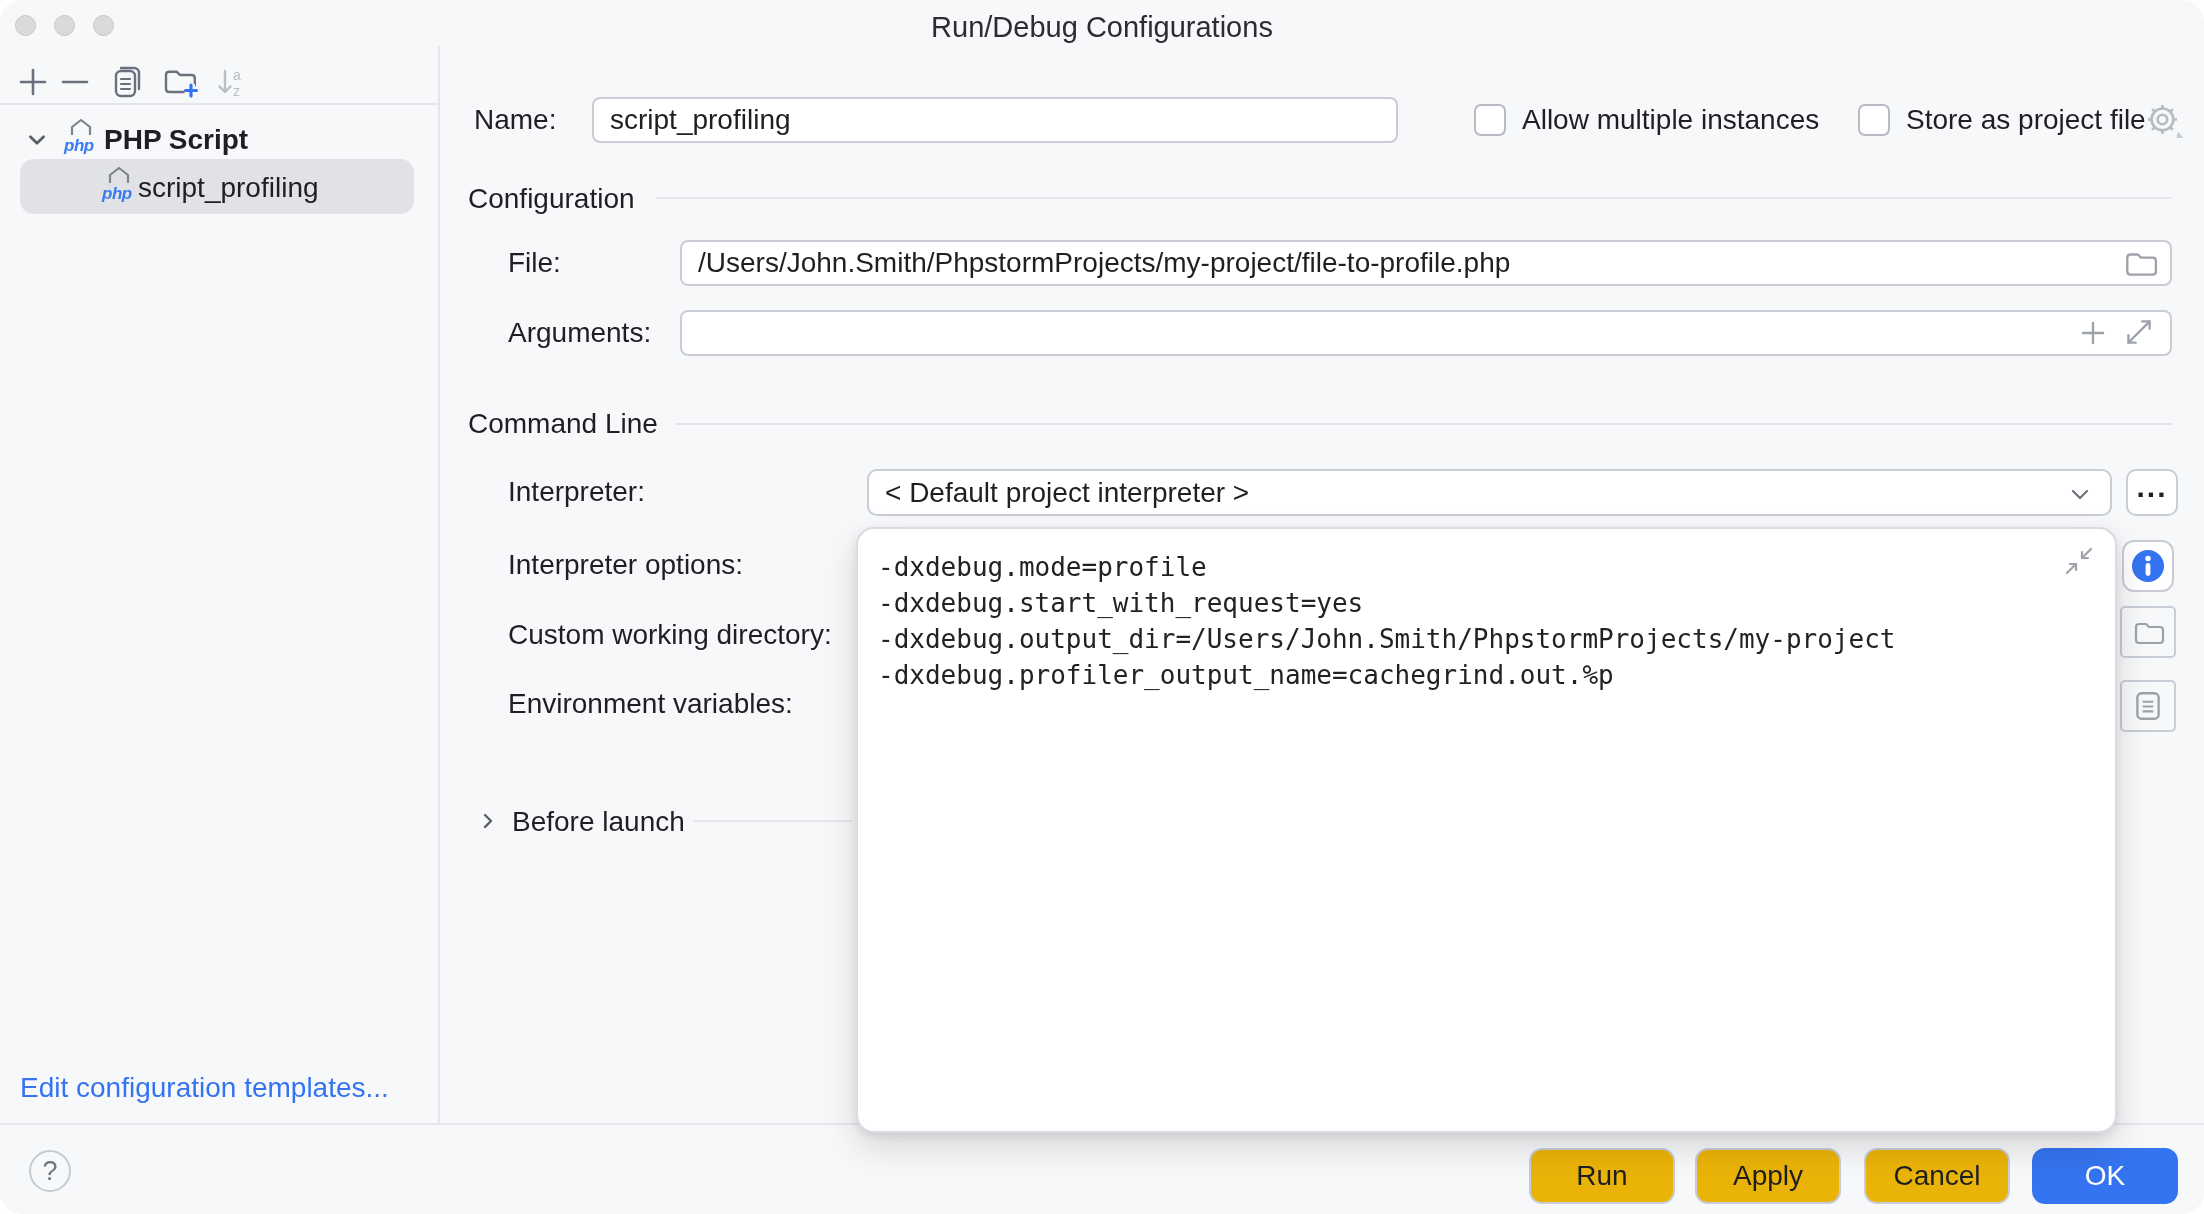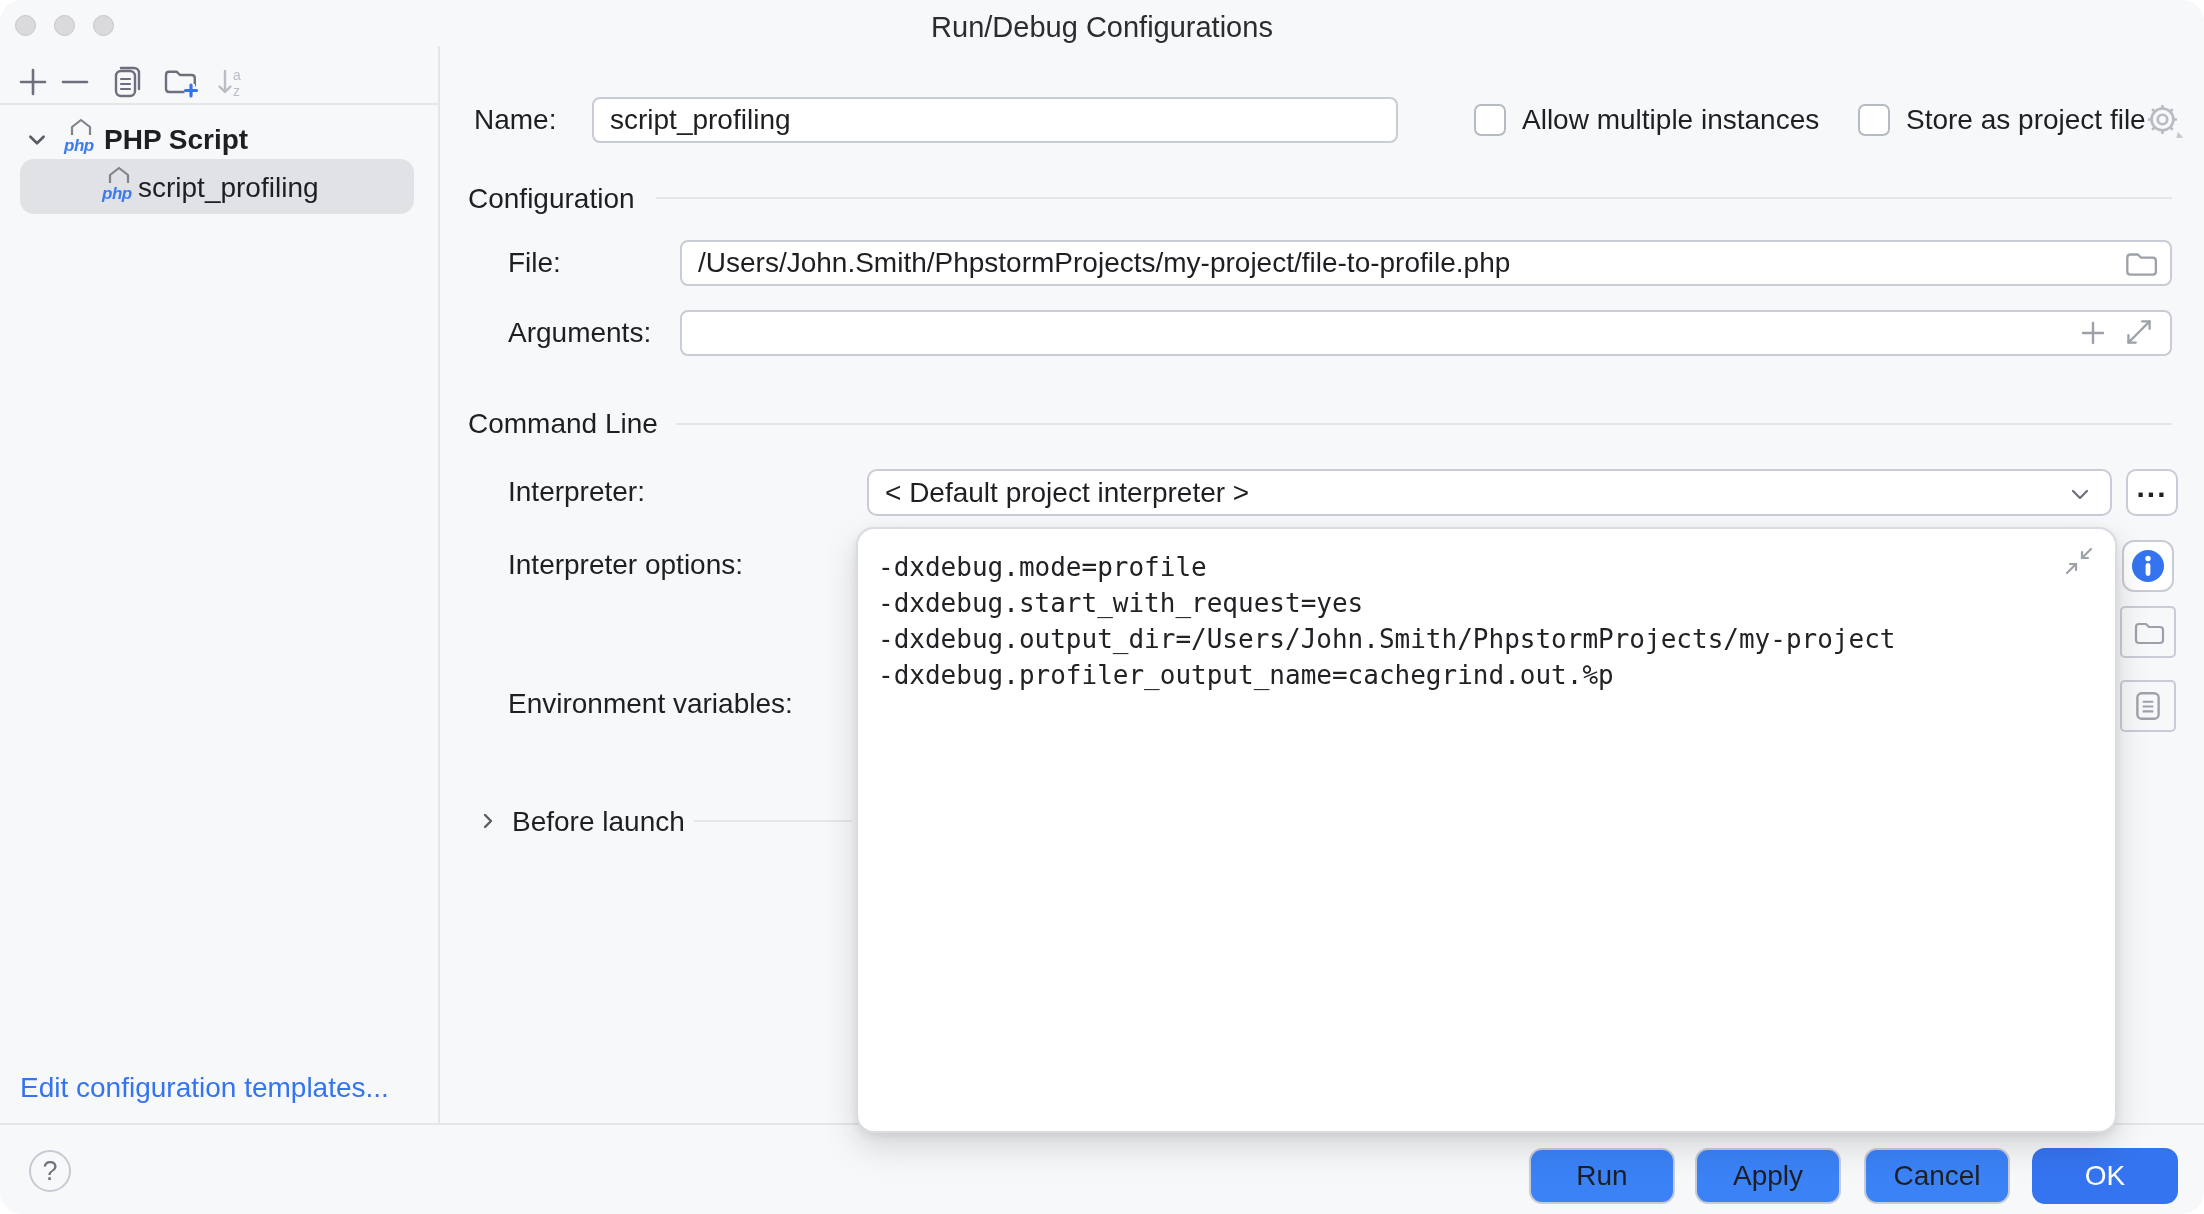--- a/index.html
+++ b/index.html
@@ -19,21 +19,21 @@
     font-size:28px;color:var(--text);padding:0 16px;font-family:"Liberation Sans",sans-serif}
   input.field{outline:none}
   .traffic{position:absolute;width:21px;height:21px;border-radius:50%;
     background:#DADADC;border:1px solid #C6C6C9}
   .tbtn{position:absolute;width:40px;height:40px;display:flex;align-items:center;justify-content:center}
   .checkbox{position:absolute;width:32px;height:32px;background:#fff;
     border:2.5px solid #B6BAC3;border-radius:7px}
   .icon-btn{position:absolute;display:flex;align-items:center;justify-content:center;
     border:2px solid var(--border);background:transparent}
   .btn{position:absolute;width:146px;height:56px;border-radius:13px;border:2px solid var(--border);
-    background:#3b82f6;font-size:28px;color:var(--text);display:flex;align-items:center;justify-content:center}
+    background:#eab308;font-size:28px;color:var(--text);display:flex;align-items:center;justify-content:center}
   .btn.primary{background:var(--accent);border-color:var(--accent);color:#fff}
   #popup{position:absolute;left:856px;top:527px;width:1261px;height:606px;background:#fff;
     border:2px solid #DADCE2;border-radius:18px;z-index:5;
     box-shadow:0 14px 34px rgba(0,0,0,.14),0 3px 8px rgba(0,0,0,.08);padding:20px 70px 22px 20px}
   .mono-line{font-family:"DejaVu Sans Mono",monospace;font-size:26px;line-height:36px;
     color:#202225;white-space:pre}
   .select{display:flex;align-items:center}
   .dots{position:absolute;left:2126px;top:469px;width:52px;height:47px;border:2px solid var(--border);
     border-radius:10px;background:#fff;font-size:30px;font-weight:bold;letter-spacing:2px;
     display:flex;align-items:center;justify-content:center;padding-bottom:12px;color:#1E1F22}
@@ -162,20 +162,21 @@
   <div class="label" style="left:508px;top:475px">Interpreter:</div>
   <div class="field select" style="left:867px;top:469px;width:1245px;height:47px;border-radius:10px">
     <span>&lt; Default project interpreter &gt;</span>
     <svg width="28" height="28" viewBox="0 0 28 28" style="position:absolute;right:16px;top:9px">
       <path d="M7 11l7 7 7-7" stroke="#6C707E" stroke-width="2.2" fill="none" stroke-linecap="round" stroke-linejoin="round"></path>
     </svg>
   </div>
   <div class="dots">...</div>
 
   <div class="label" style="left:508px;top:548px">Interpreter options:</div>
+  <div class="label" style="left:508px;top:618px">Custom working directory:</div>
   <div class="label" style="left:508px;top:687px">Environment variables:</div>
 
   <div class="icon-btn" style="left:2122px;top:540px;width:52px;height:52px;border-radius:12px;background:#fff">
     <svg width="36" height="36" viewBox="0 0 36 36">
       <circle cx="18" cy="18" r="16" fill="#3574F0"></circle>
       <circle cx="18" cy="10.5" r="2.7" fill="#fff"></circle>
       <rect x="15.6" y="15" width="4.8" height="13" rx="2.4" fill="#fff"></rect>
     </svg>
   </div>
   <div class="icon-btn" style="left:2120px;top:606px;width:56px;height:52px;border-radius:5px">

